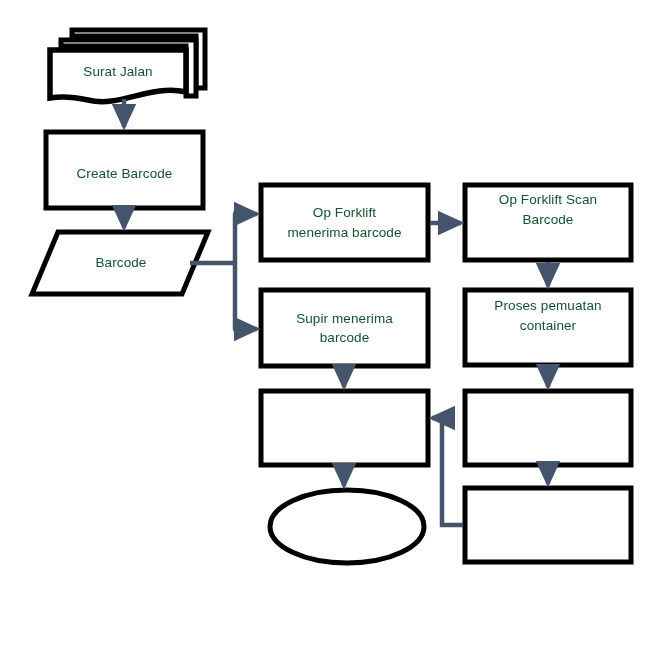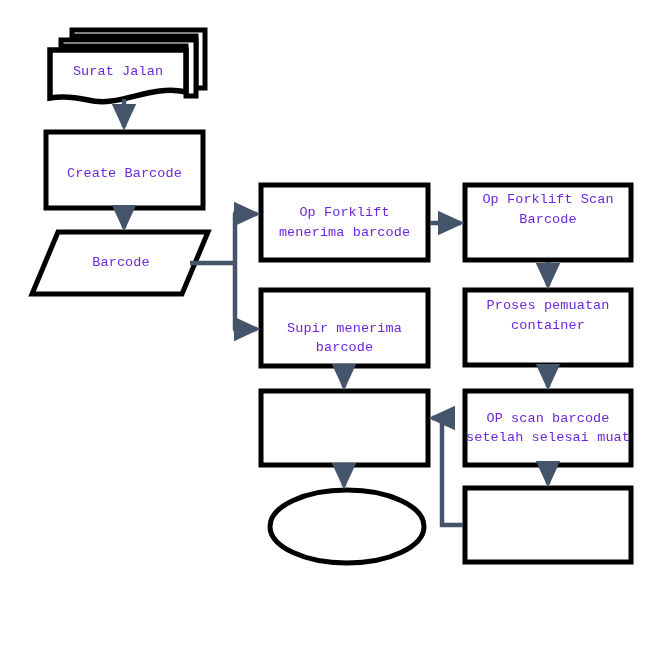--- a/index.html
+++ b/index.html
@@ -24,22 +24,22 @@
     left: 0;
     width: 672px;
     height: 650px;
   }
   .node-label {
     position: absolute;
     display: flex;
     align-items: center;
     justify-content: center;
     text-align: center;
-    color: #6d28d9;
-    font-family: Liberation Mono, monospace;
+    color: #14532d;
+    font-family: Liberation Sans, sans-serif;
     font-size: 13.5px;
     line-height: 1.42;
     letter-spacing: 0.1px;
     white-space: pre-line;
     pointer-events: none;
   }
 </style>
 </head>
 <body>
 
@@ -109,25 +109,23 @@
   <div class="node-label" style="left:46px;  top:136px; width:157px; height:76px;">Create  Barcode</div>
 
   <div class="node-label" style="left:36px;  top:232px; width:170px; height:62px;">Barcode</div>
 
   <div class="node-label" style="left:261px; top:185px; width:167px; height:75px;">Op Forklift
 menerima barcode</div>
 
   <div class="node-label" style="left:465px; top:172px; width:166px; height:75px;">Op Forklift Scan
 Barcode</div>
 
-  <div class="node-label" style="left:261px; top:300px; width:167px; height:76px;">Supir menerima
+  <div class="node-label" style="left:261px; top:290px; width:167px; height:76px;">Supir menerima
 barcode</div>
 
   <div class="node-label" style="left:465px; top:278px; width:166px; height:75px;">Proses pemuatan
 container</div>
 
 
-  <div class="node-label" style="left:465px; top:391px; width:166px; height:74px;">OP scan barcode
-setelah selesai muat</div>
 
 
 
 </div>
 
 </body></html>

